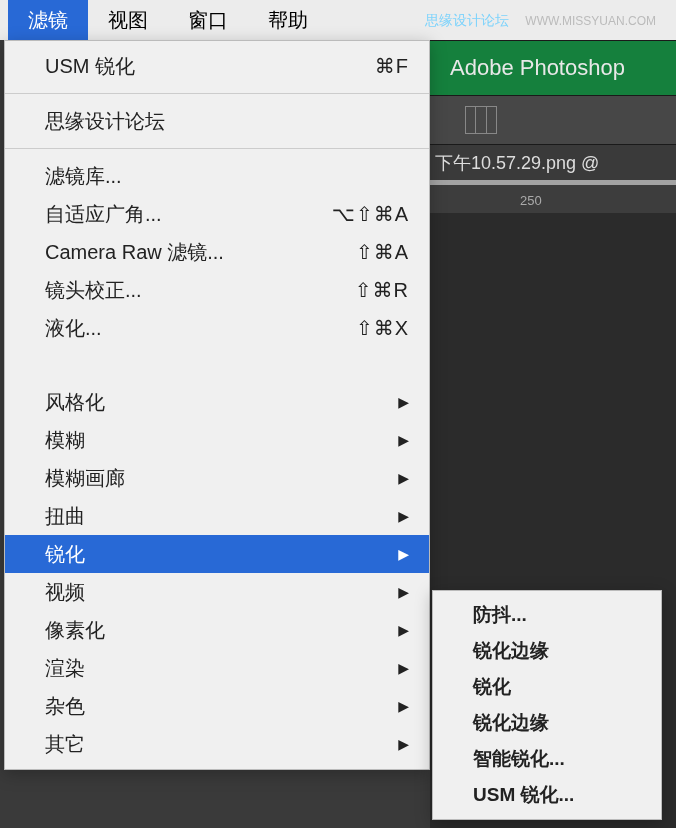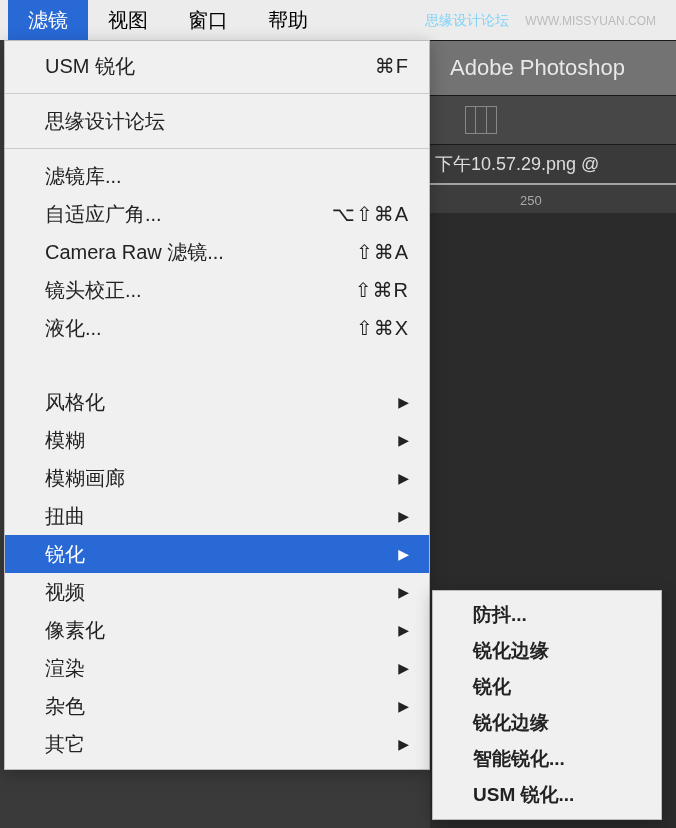--- a/index.html
+++ b/index.html
@@ -46,21 +46,21 @@
       color: #7dd3fc;
       font-size: 14px;
       margin-right: 13px;
     }
     .ps-header {
       position: absolute;
       top: 40px;
       left: 430px;
       right: 0;
       height: 55px;
-      background: #737373;
+      background: #15803d;
       display: flex;
       align-items: center;
       padding-left: 20px;
       font-size: 22px;
       color: #e8e8e8;
       border-top: 1px solid #1a1a1a;
     }
     .ps-toolbar {
       position: absolute;
       top: 95px;
@@ -93,21 +93,21 @@
       top: 145px;
       left: 430px;
       right: 0;
       height: 40px;
       background: #3a3a3a;
       color: #ddd;
       font-size: 18px;
       display: flex;
       align-items: center;
       padding-left: 5px;
-      border-bottom: 2px solid #a3a3a3;
+      border-bottom: 5px solid #a3a3a3;
     }
     .ps-ruler {
       position: absolute;
       top: 185px;
       left: 430px;
       right: 0;
       height: 28px;
       background: #3d3d3d;
       color: #aaa;
       font-size: 13px;

